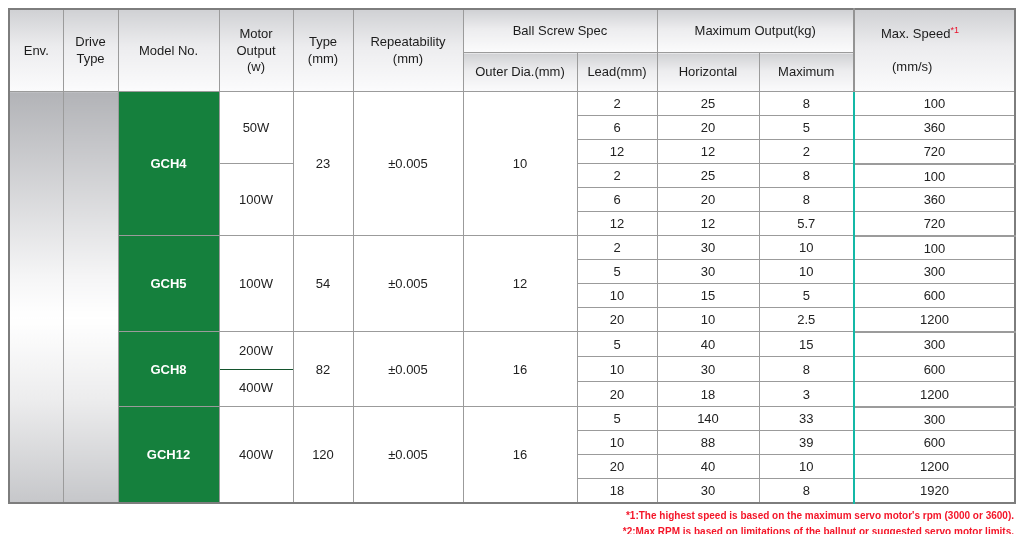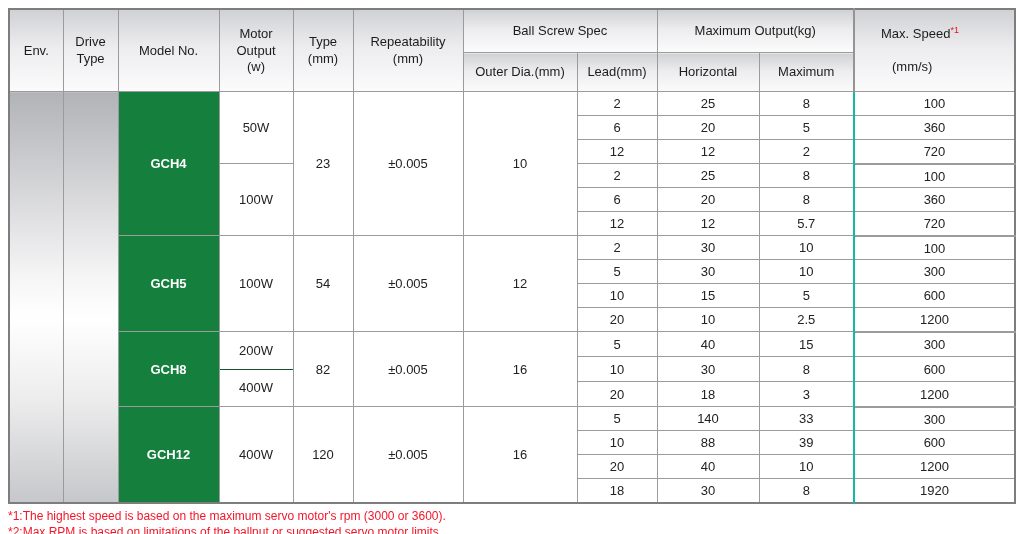--- a/index.html
+++ b/index.html
@@ -66,24 +66,25 @@
     line-height:36px;
   }
   td.splitcell .half.top{border-bottom:1px solid #14532d;height:37px;line-height:37px;}
 
   .footnotes{
     margin-top:5px;
     margin-left:0;
   }
   .footnotes p{
     margin:0 0 2px 0;
-    font-size:12px;
-    font-weight:normal;
+    font-size:10px;
+    font-weight:bold;
     color:#f41629;
     line-height:14px;
+    text-align:right;
   }
 </style>
 </head>
 <body>
 
 <div class="page">
 
   <table class="spec">
     <colgroup>
       <col style="width:54px">

